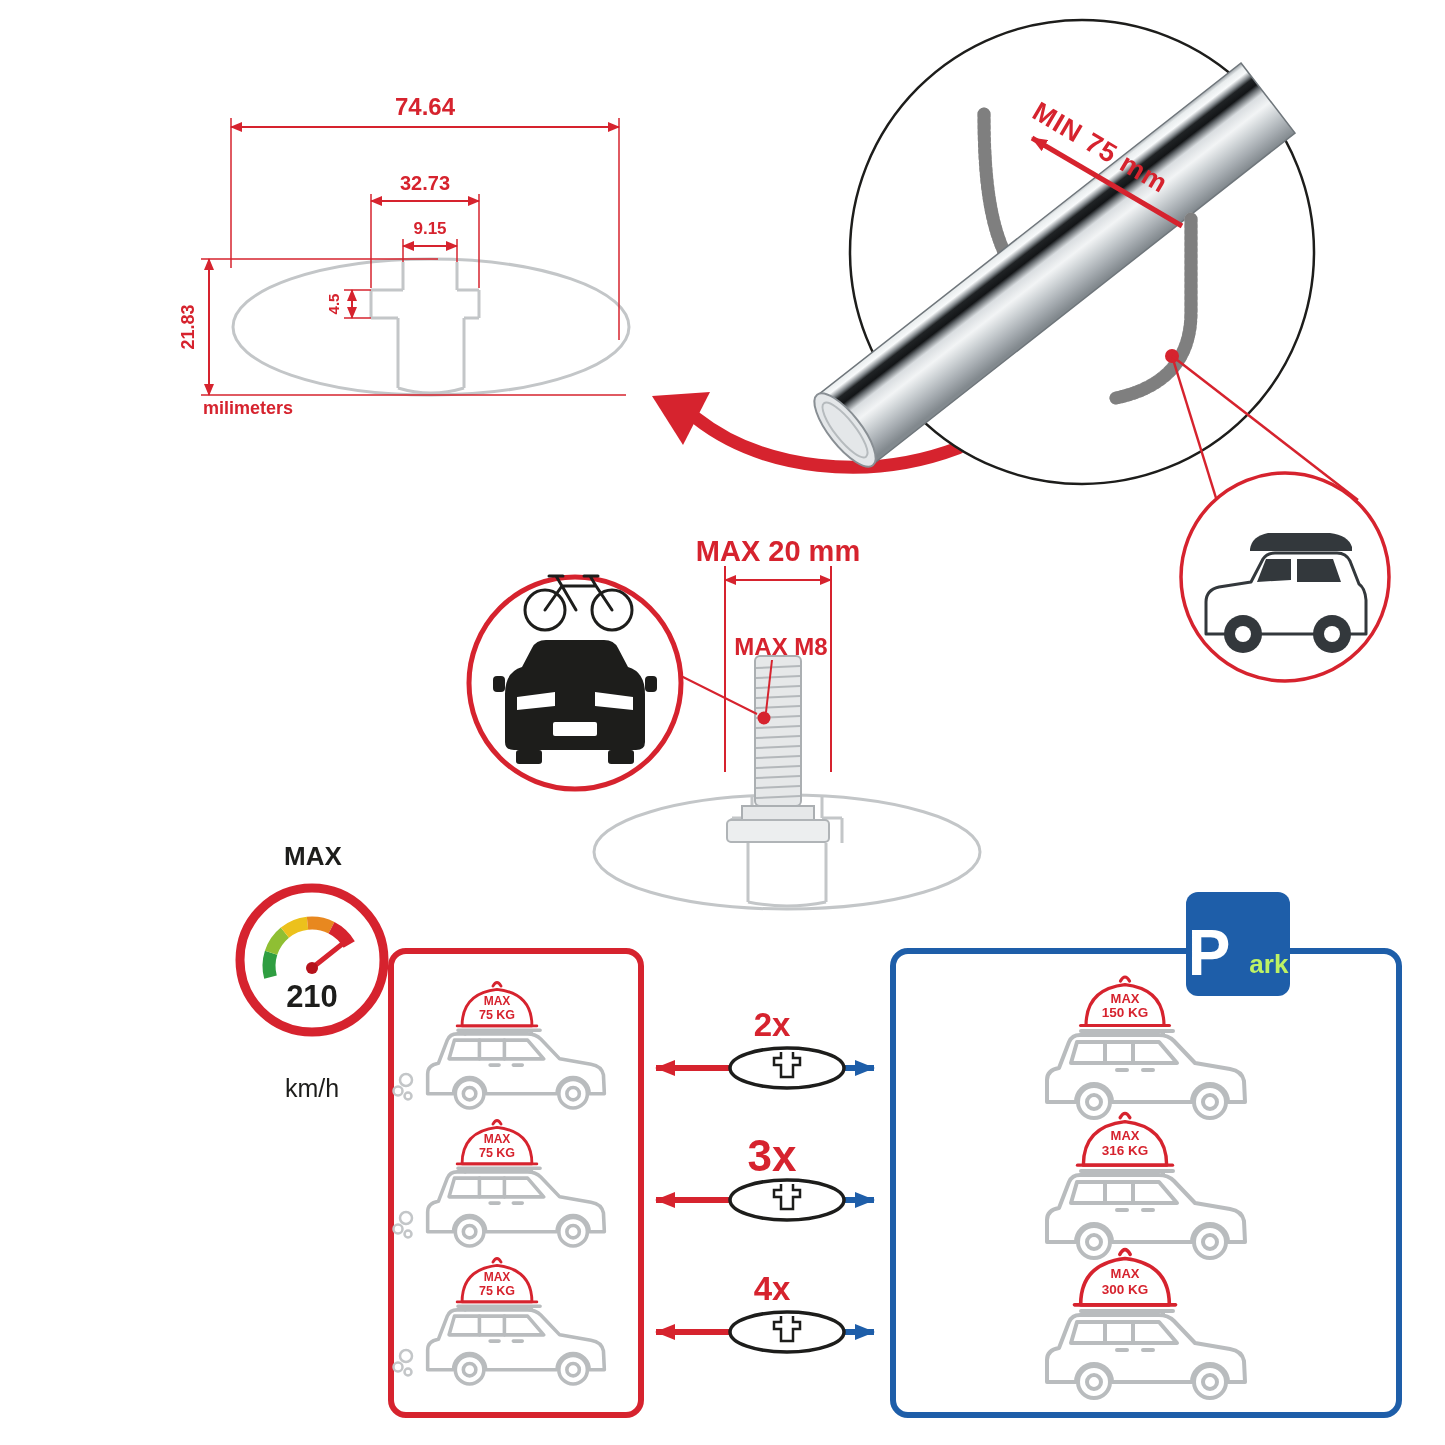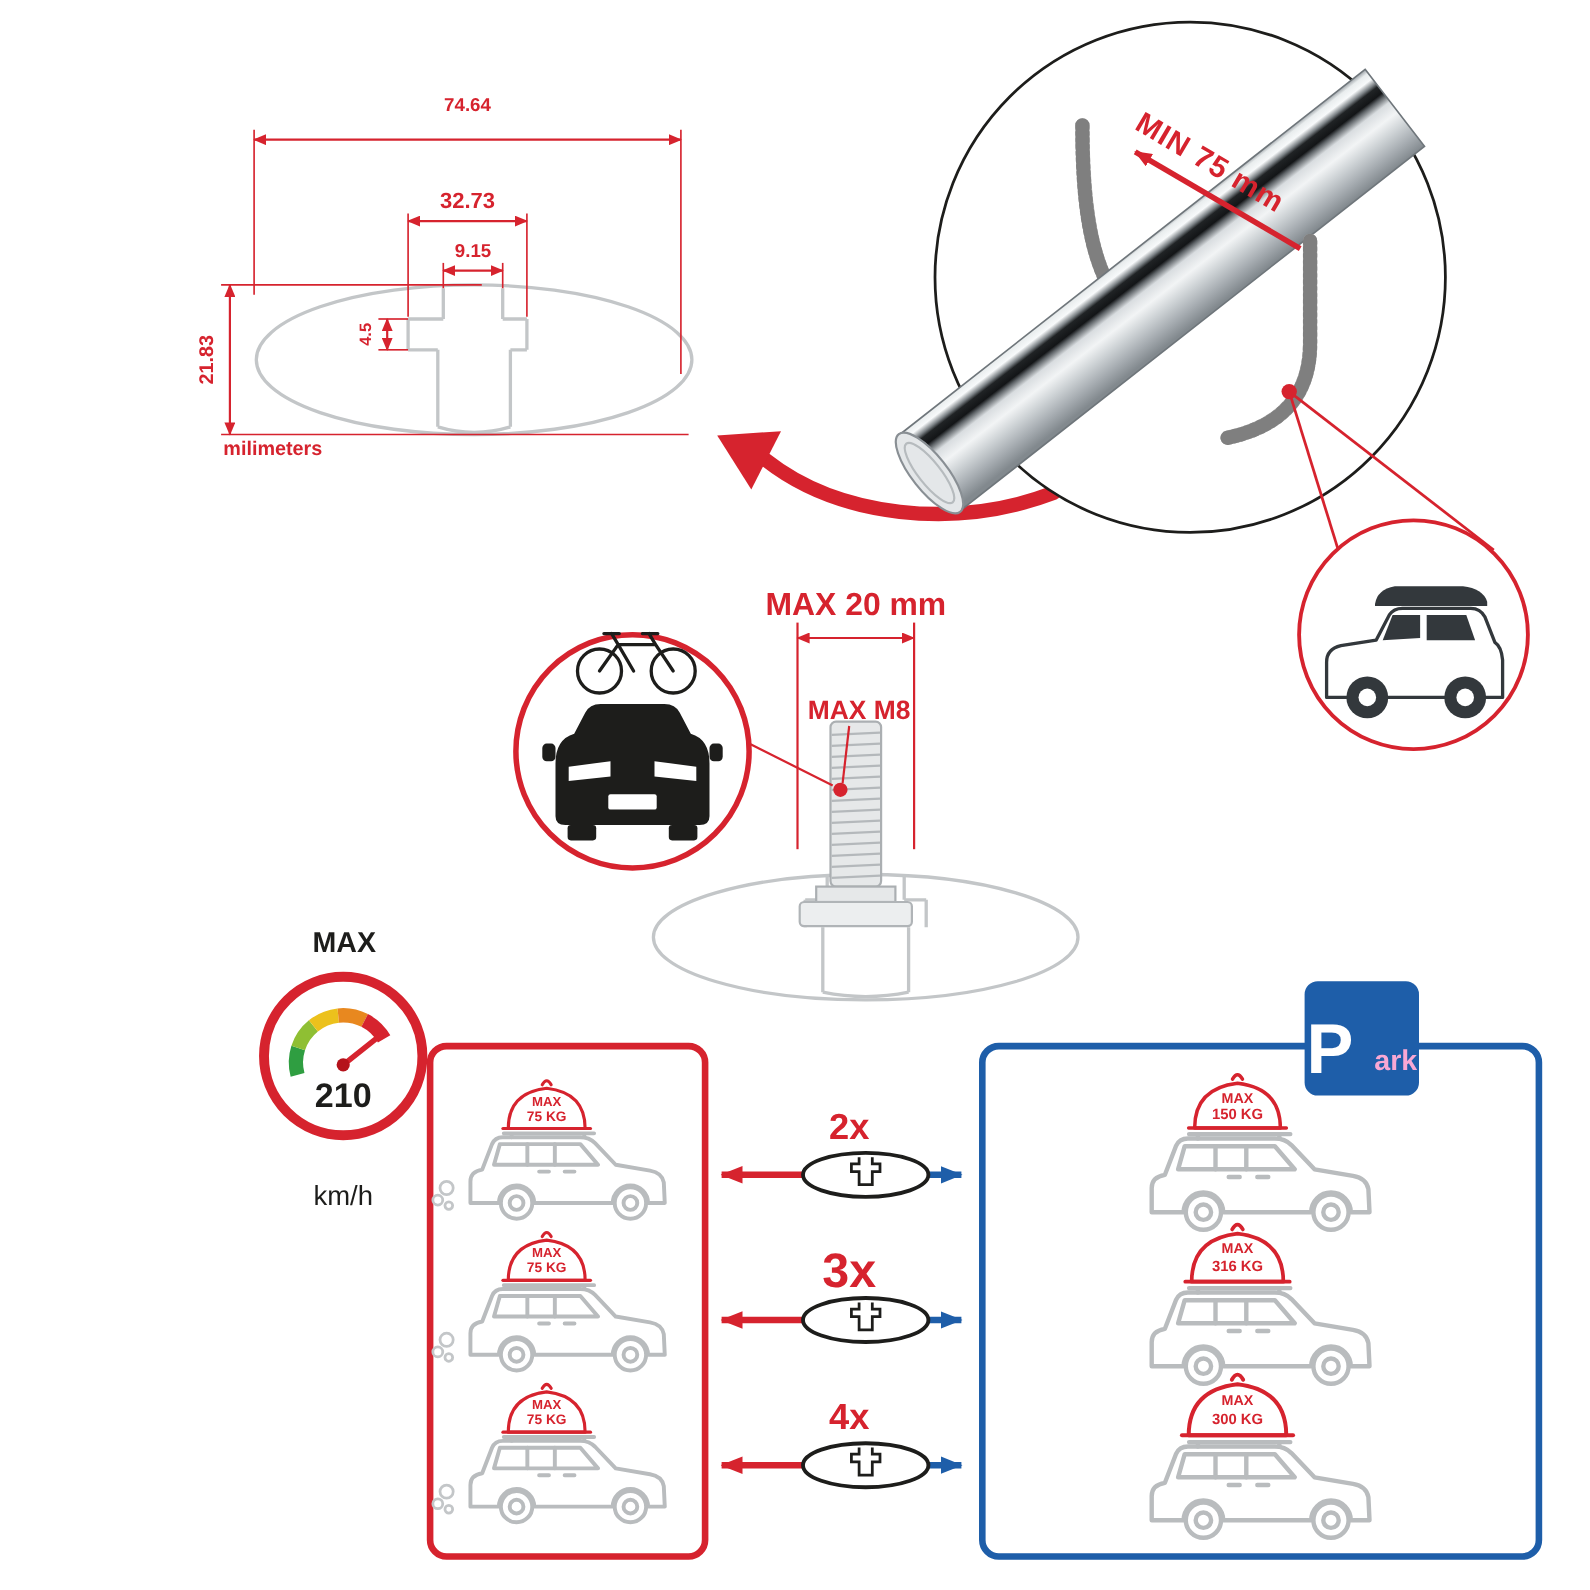--- a/index.html
+++ b/index.html
@@ -11,21 +11,21 @@
   .panel.blue{border:6px solid #1e5ea9;}
   .lbl{position:absolute;z-index:2;transform:translate(-50%,-50%);font-weight:700;
        color:#d6232e;white-space:nowrap;line-height:1;}
   .dark{color:#1d1d1b;}
   .rot90{transform:translate(-50%,-50%) rotate(-90deg);}
   .rotMin{transform:translate(-50%,-50%) rotate(30.5deg);letter-spacing:1px;}
   .park-sign{position:absolute;left:1186px;top:892px;width:104px;height:104px;z-index:3;
              background:#1e5ea9;border-radius:12px;display:flex;align-items:flex-end;
              justify-content:center;padding-bottom:16px;box-sizing:border-box;}
   .park-p{font-size:64px;font-weight:700;color:#fff;line-height:.85;}
-  .park-ark{font-size:26px;font-weight:700;color:#f9a8d4;margin-left:19px;}
+  .park-ark{font-size:26px;font-weight:700;color:#bef264;margin-left:19px;}
 </style>
 </head>
 <body>
 
 <div id="canvas">
 
   <div class="panel red" style="left:388px;top:948px;width:244px;height:458px;"></div>
   <div class="panel blue" style="left:890px;top:948px;width:500px;height:458px;"></div>
 
   <svg id="art" width="1445" height="1445" viewBox="0 0 1445 1445">
@@ -273,21 +273,21 @@
     <g>
       <use href="#car" x="1015" y="1006" width="262" height="130"></use>
       <use href="#car" x="1015" y="1146" width="262" height="130"></use>
       <use href="#car" x="1015" y="1286" width="262" height="130"></use>
       <use href="#dome" x="1075" y="972" width="100" height="58"></use>
       <use href="#dome" x="1071" y="1108" width="108" height="62"></use>
       <use href="#dome" x="1067" y="1244" width="116" height="66"></use>
     </g>
   </svg>
 
-  <div class="lbl" style="left:425px;top:95px;font-size:17px;">74.64</div>
+  <div class="lbl" style="left:425px;top:107px;font-size:24px;">74.64</div>
   <div class="lbl" style="left:425px;top:183px;font-size:20px;">32.73</div>
   <div class="lbl" style="left:430px;top:228px;font-size:17px;">9.15</div>
   <div class="lbl rot90" style="left:333px;top:304px;font-size:15px;">4.5</div>
   <div class="lbl rot90" style="left:188px;top:327px;font-size:18px;">21.83</div>
   <div class="lbl" style="left:248px;top:408px;font-size:18px;">milimeters</div>
 
   <div class="lbl rotMin" style="left:1100px;top:148px;font-size:27px;">MIN 75 mm</div>
 
   <div class="lbl" style="left:778px;top:551px;font-size:29px;">MAX 20 mm</div>
   <div class="lbl" style="left:781px;top:647px;font-size:24px;">MAX M8</div>

